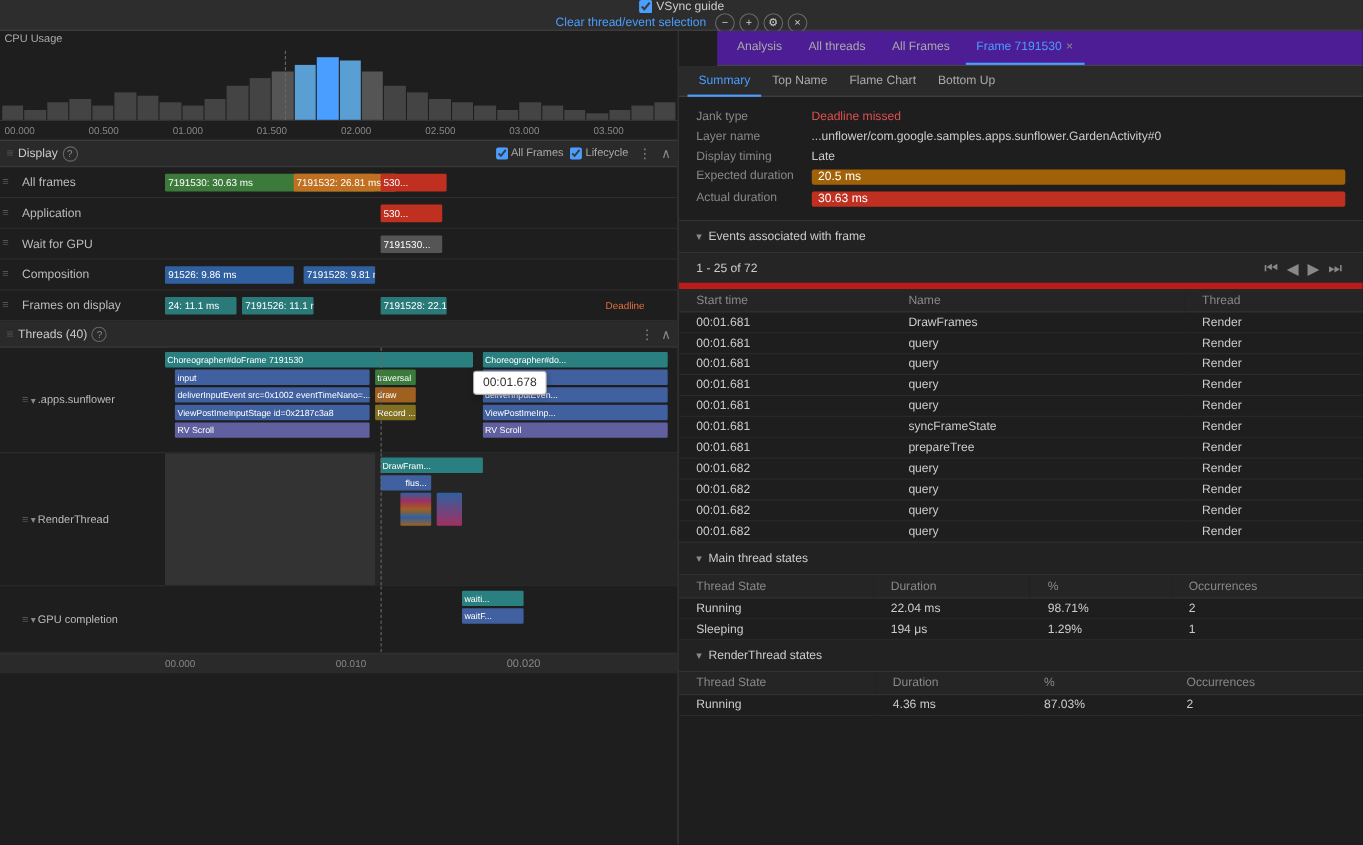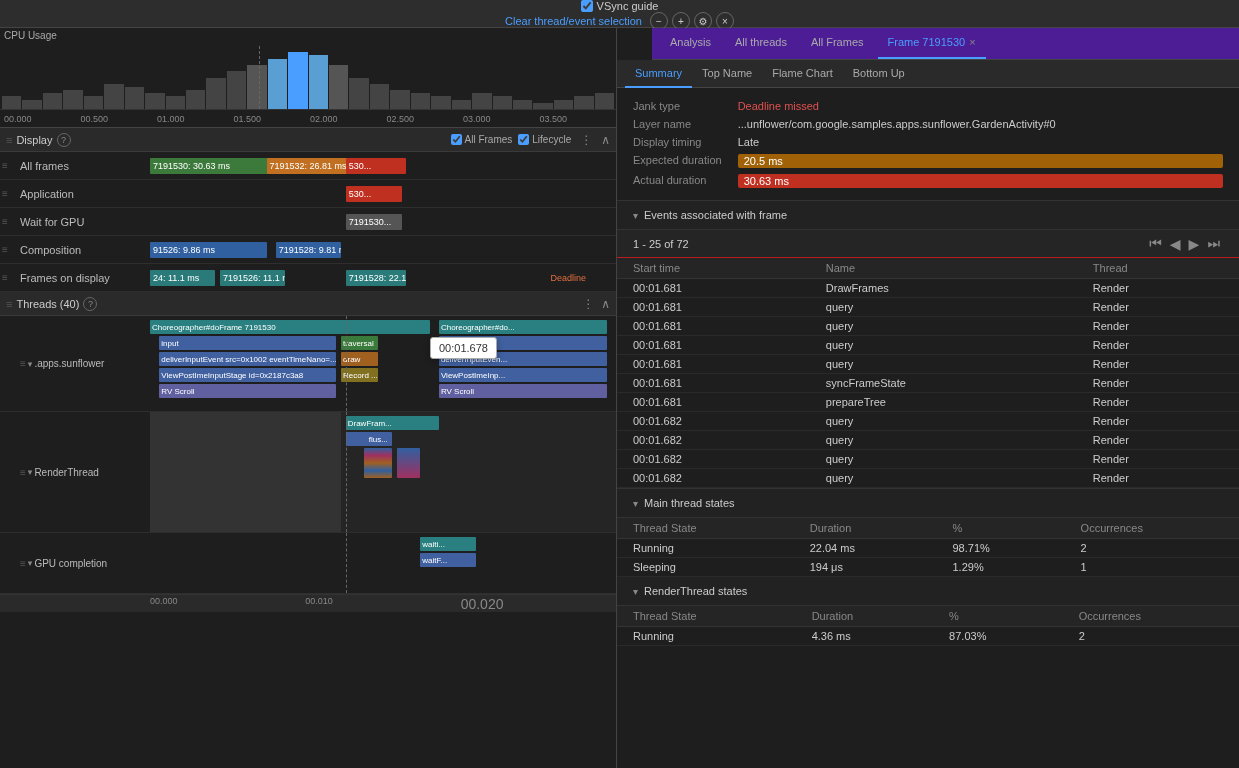--- a/index.html
+++ b/index.html
@@ -98,21 +98,21 @@
     .info-value.blue-bg { background: #a16207; color: #fff; padding: 1px 6px; border-radius: 2px; display: inline-block; }
     .info-value.red-bg { background: #c03020; color: #fff; padding: 1px 6px; border-radius: 2px; display: inline-block; }
 
     
     .collapsible-header { display: flex; align-items: center; gap: 6px; padding: 8px 16px; cursor: pointer; border-bottom: 1px solid #333; background: #222; }
     .collapsible-triangle { color: #888; font-size: 10px; }
     .collapsible-title { font-size: 11px; color: #ccc; font-weight: 500; }
 
     
     .table-section { border-bottom: 1px solid #333; }
-    .table-nav { display: flex; align-items: center; justify-content: space-between; padding: 4px 16px; border-bottom: 1px solid #b91c1c; background: #252525; }
+    .table-nav { display: flex; align-items: center; justify-content: space-between; padding: 4px 16px; border-bottom: 6px solid #b91c1c; background: #252525; }
     .table-nav-info { font-size: 11px; color: #ccc; }
     .table-nav-btns { display: flex; gap: 2px; }
     .nav-btn { background: none; border: none; color: #888; cursor: pointer; font-size: 14px; padding: 1px 3px; }
     .events-table { width: 100%; border-collapse: collapse; }
     .events-table th { text-align: left; padding: 4px 16px; font-size: 11px; color: #888; font-weight: normal; border-bottom: 1px solid #333; background: #252525; }
     .events-table td { padding: 3px 16px; font-size: 11px; color: #ccc; border-bottom: 1px solid #2a2a2a; }
 
     
     .states-section { padding: 0; }
     .states-table { width: 100%; border-collapse: collapse; }
@@ -359,21 +359,21 @@
           <div class="vline" style="left:42%;top:0;bottom:0;"></div>
           <div class="bar teal-bar" style="top:4px;left:58%;width:12%;height:14px;">waiti...</div>
           <div class="bar blue-bar" style="top:20px;left:58%;width:12%;height:14px;">waitF...</div>
         </div>
       </div>
 
       <div style="height:18px;background:#2a2a2a;border-top:1px solid #333;display:flex;align-items:center;padding:0 0 0 150px;flex-shrink:0;">
         <div style="display:flex;width:100%;gap:0;">
           <span style="flex:1;font-size:9px;color:#888;">00.000</span>
           <span style="flex:1;font-size:9px;color:#888;">00.010</span>
-          <span style="flex:1;font-size:14px;color:#888;">00.020</span>
+          <span style="flex:1;font-size:10px;color:#888;">00.020</span>
         </div>
       </div>
     </div>
   </div>
 
   <div class="right-panel">
 
     <div class="tab-bar">
       <div class="tab">
         <span>Analysis</span>

